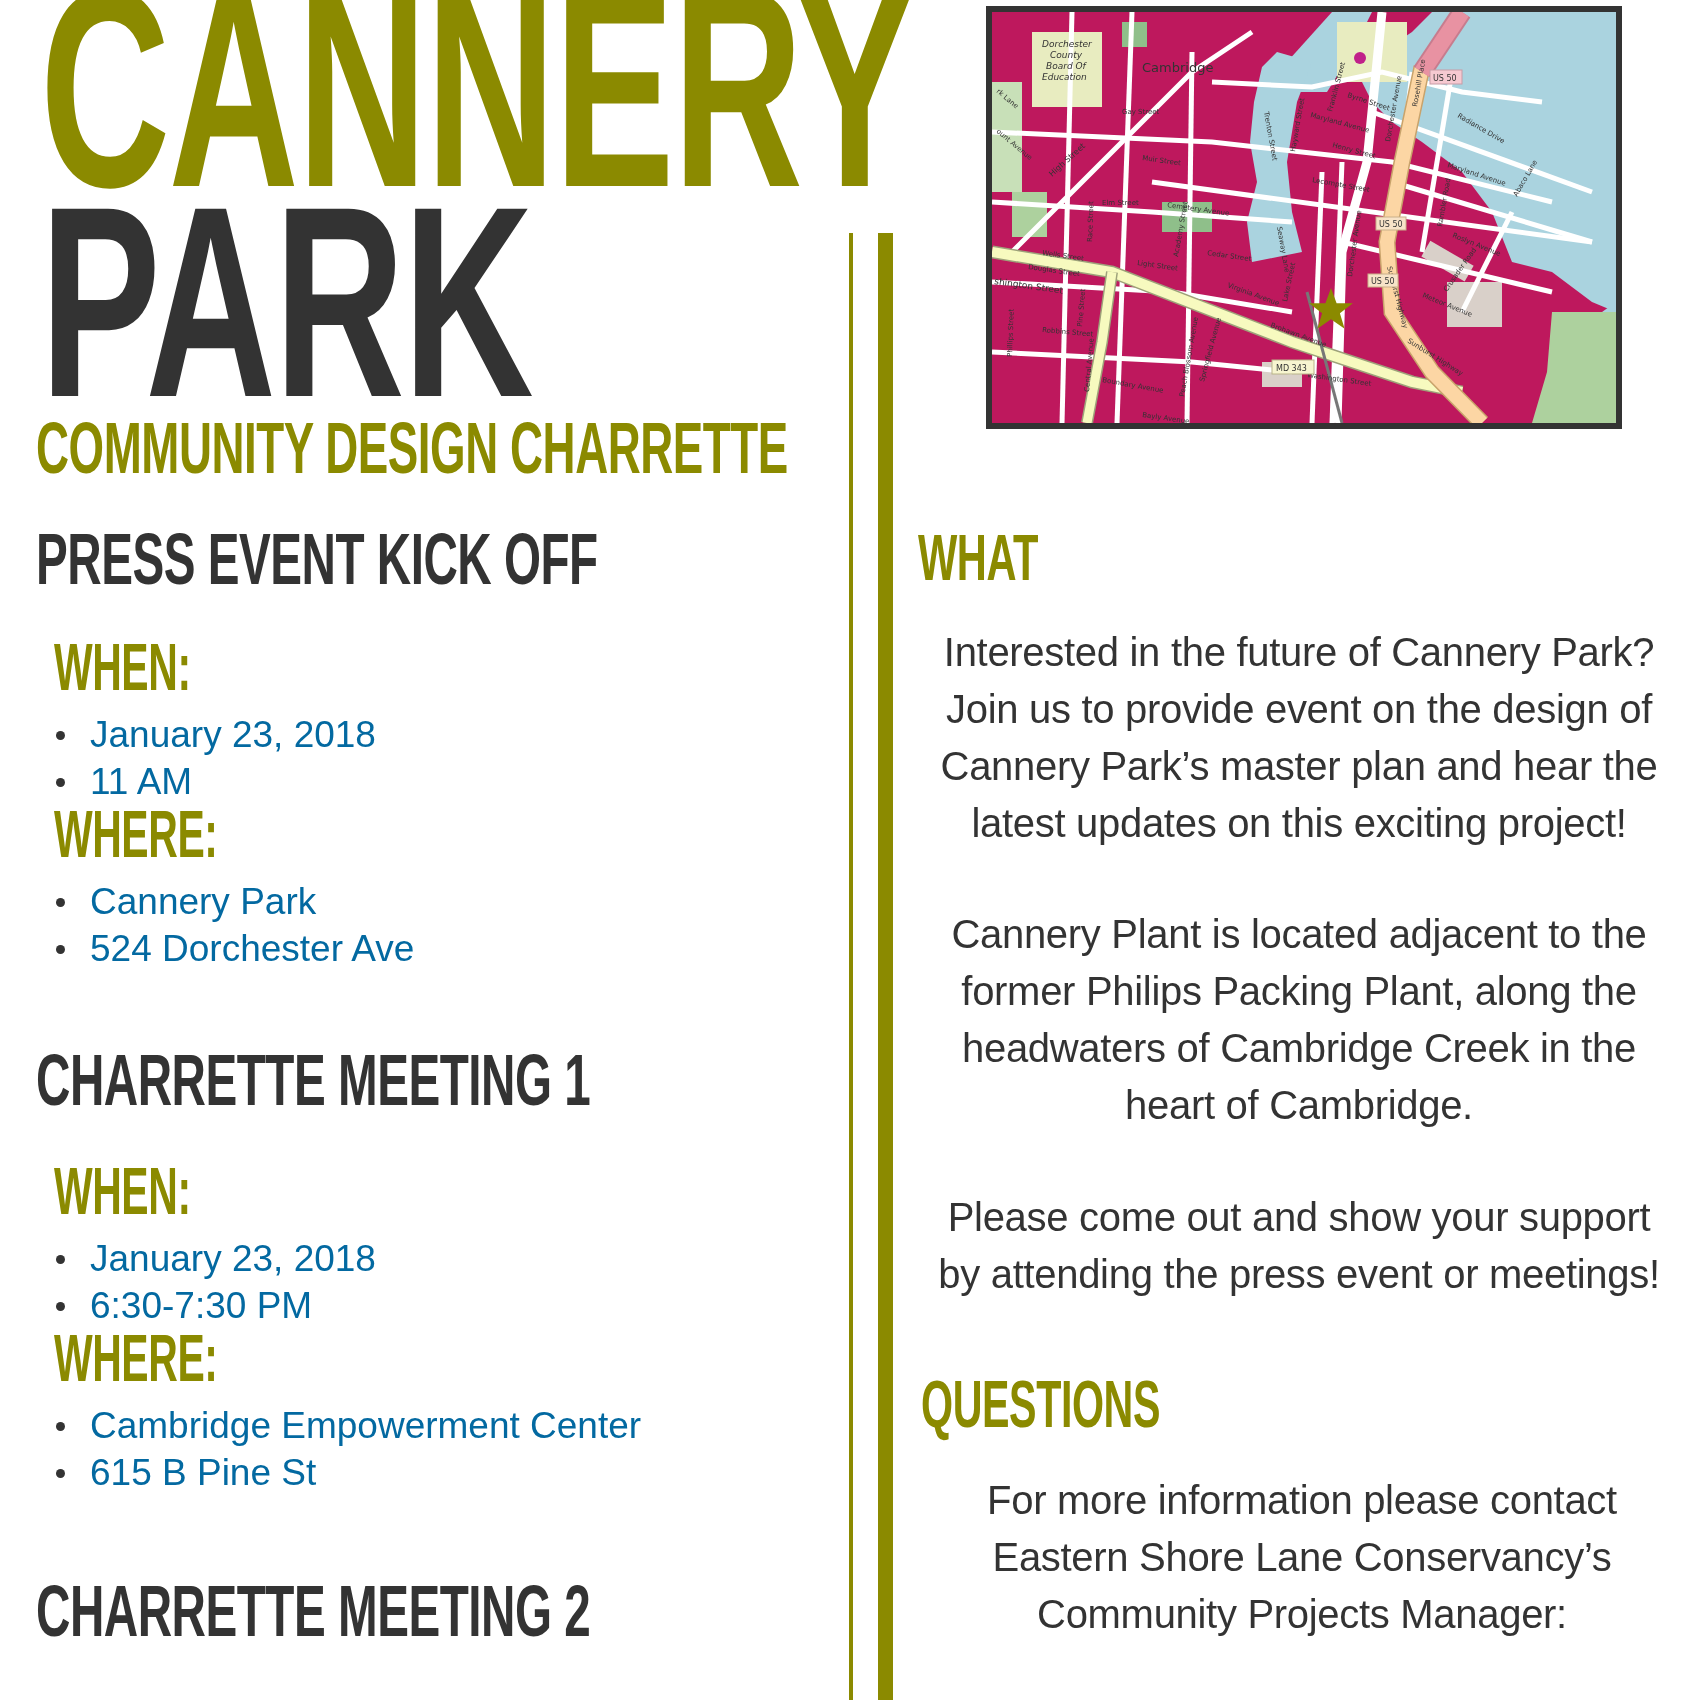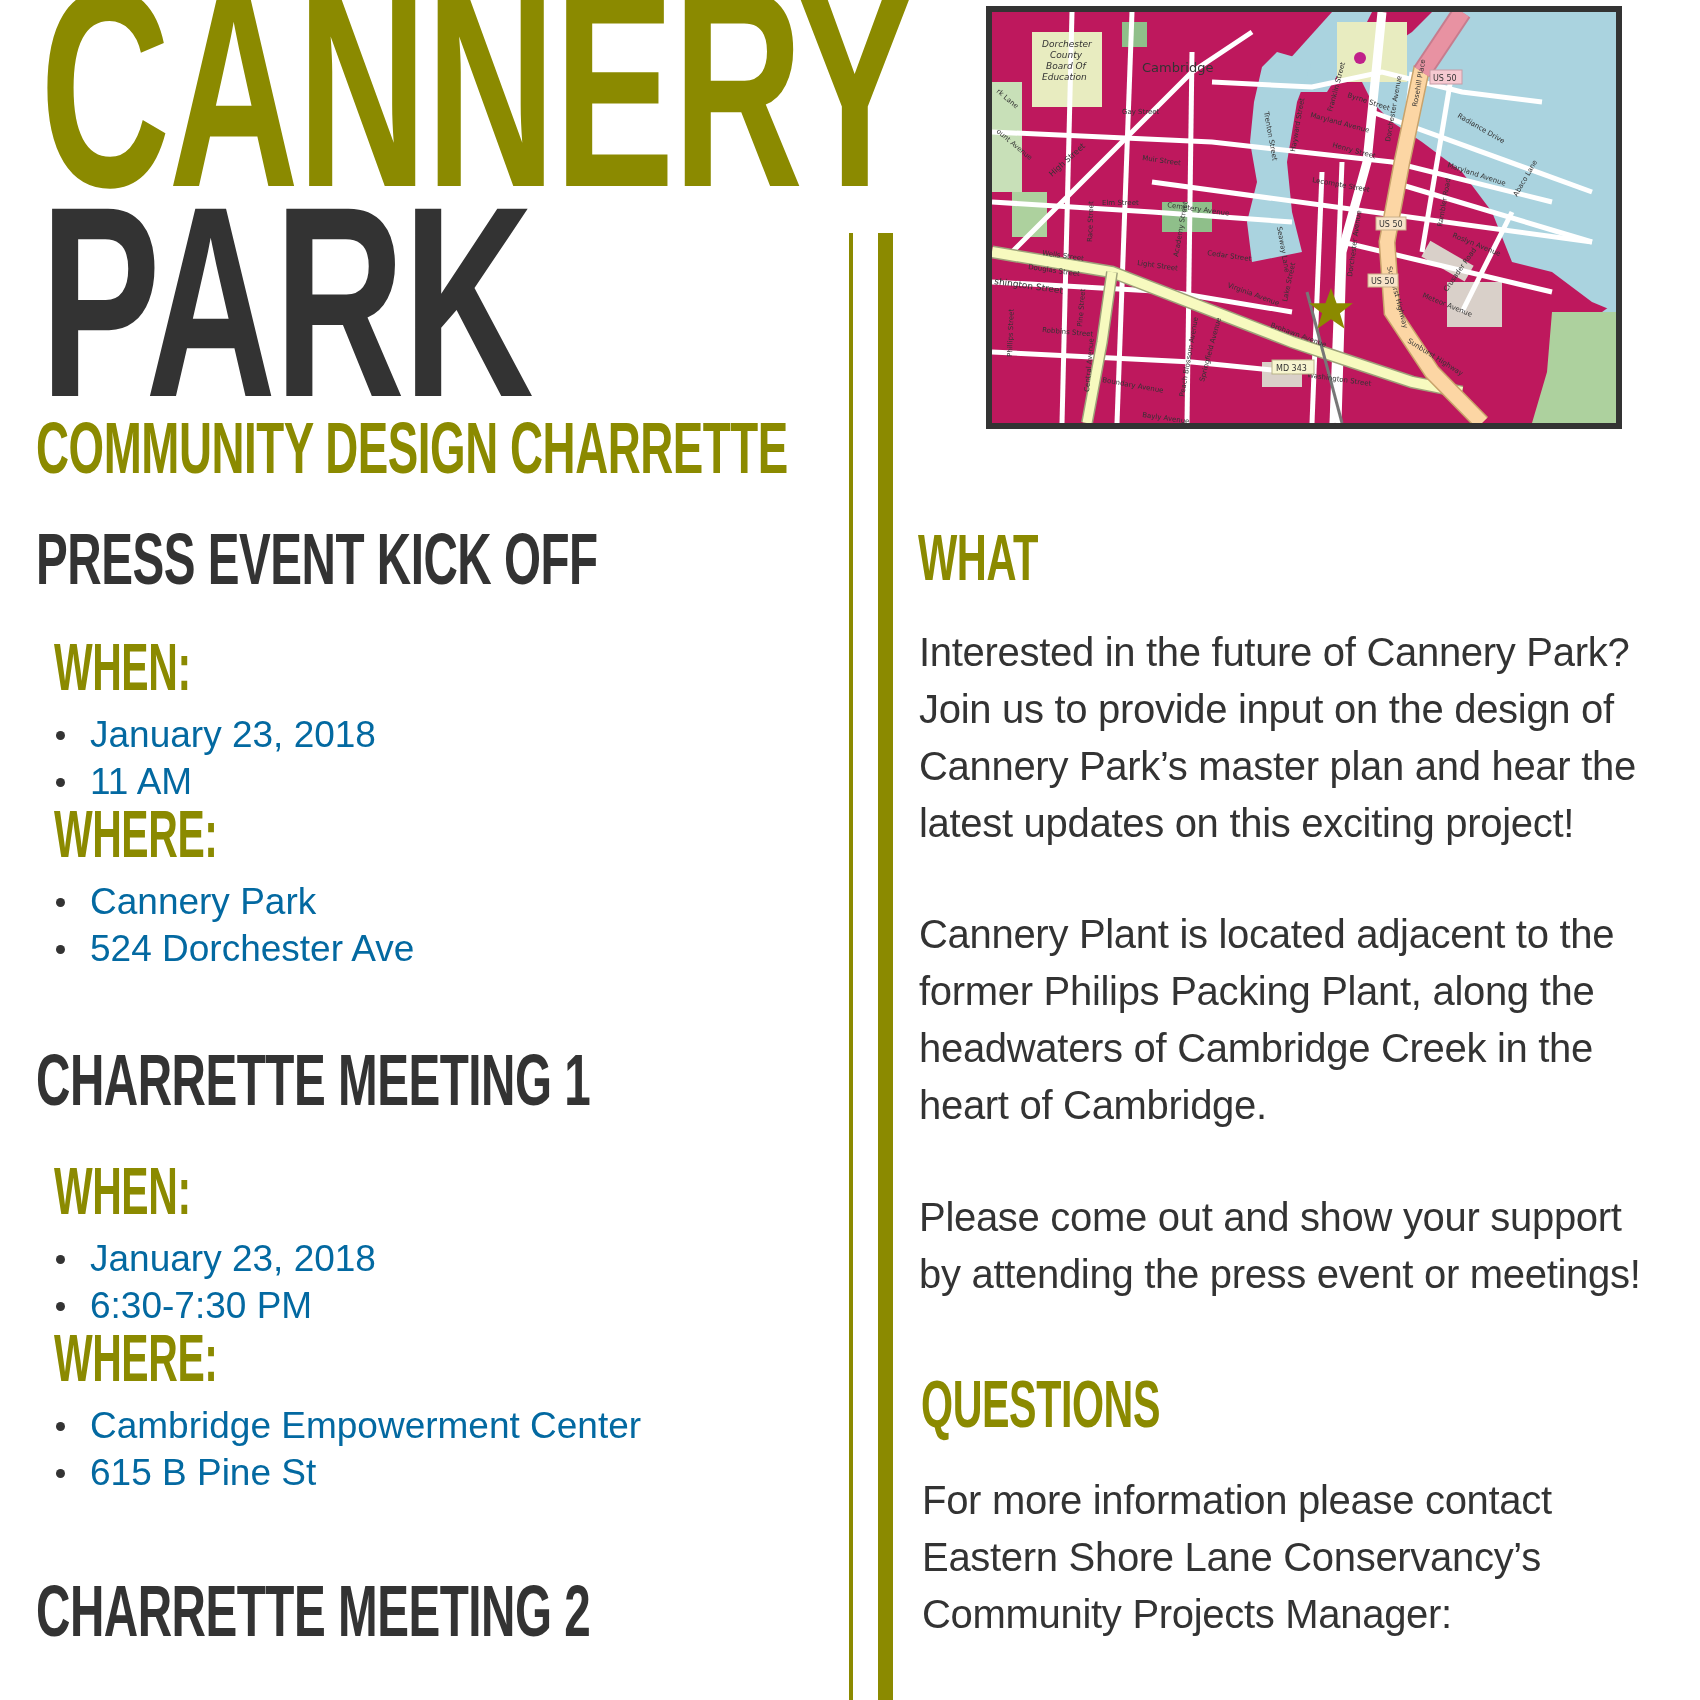--- a/index.html
+++ b/index.html
@@ -11,21 +11,21 @@
   .title-cannery { left:40px; top:-52px; font-size:282px; transform:scaleX(0.64); }
   .title-park { left:40px; top:166px; font-size:272px; transform:scaleX(0.665); }
   .subtitle { left:36px; top:412px; font-size:72px; transform:scaleX(0.635); }
   .section-h { font-size:73px; transform:scaleX(0.652); }
   .label-h { font-size:66px; transform:scaleX(0.62); }
   .right-h { font-size:64px; transform:scaleX(0.65); }
   .bullets { list-style:none; margin:0; padding:0; position:absolute; left:56px; font-size:37px; color:#0369a1; line-height:47px; }
   .bullets li { position:relative; padding-left:34px; white-space:nowrap; }
   .bullets li::before { content:""; position:absolute; left:0; top:20px; width:9px; height:9px; border-radius:50%; background:#333; }
   .para { position:absolute; left:919px; width:760px; font-size:40px; line-height:57px; color:#333; letter-spacing:-0.3px; }
-  .para p { margin:0; white-space:nowrap; }
+  .para p { margin:0; white-space:nowrap;text-align:center; }
   .divider-thin { position:absolute; left:849px; top:233px; width:4px; height:1467px; background:#8b8a00; }
   .divider-thick { position:absolute; left:878px; top:233px; width:15px; height:1467px; background:#8b8a00; }
   .map { position:absolute; left:986px; top:6px; width:636px; height:423px; box-sizing:border-box; border:6px solid #333; background:#be185d; overflow:hidden; }
   .map svg { display:block; }
   .map text { font-family:"DejaVu Sans", sans-serif; fill:#333; }
 </style>
 </head>
 <body>
 
 <div class="abs heavy olive title-cannery">CANNERY</div>
@@ -187,21 +187,21 @@
 <ul class="bullets" style="top:1402px;">
   <li>Cambridge Empowerment Center</li>
   <li>615 B Pine St</li>
 </ul>
 
 <div class="abs heavy dark section-h" style="left:36px; top:1574px;">CHARRETTE MEETING 2</div>
 
 <div class="abs heavy olive right-h" style="left:918px; top:526px;">WHAT</div>
 <div class="para" style="top:624px;">
   <p>Interested in the future of Cannery Park?</p>
-  <p>Join us to provide input on the design of</p>
+  <p>Join us to provide event on the design of</p>
   <p>Cannery Park’s master plan and hear the</p>
   <p>latest updates on this exciting project!</p>
 </div>
 <div class="para" style="top:906px;">
   <p>Cannery Plant is located adjacent to the</p>
   <p>former Philips Packing Plant, along the</p>
   <p>headwaters of Cambridge Creek in the</p>
   <p>heart of Cambridge.</p>
 </div>
 <div class="para" style="top:1189px;">

